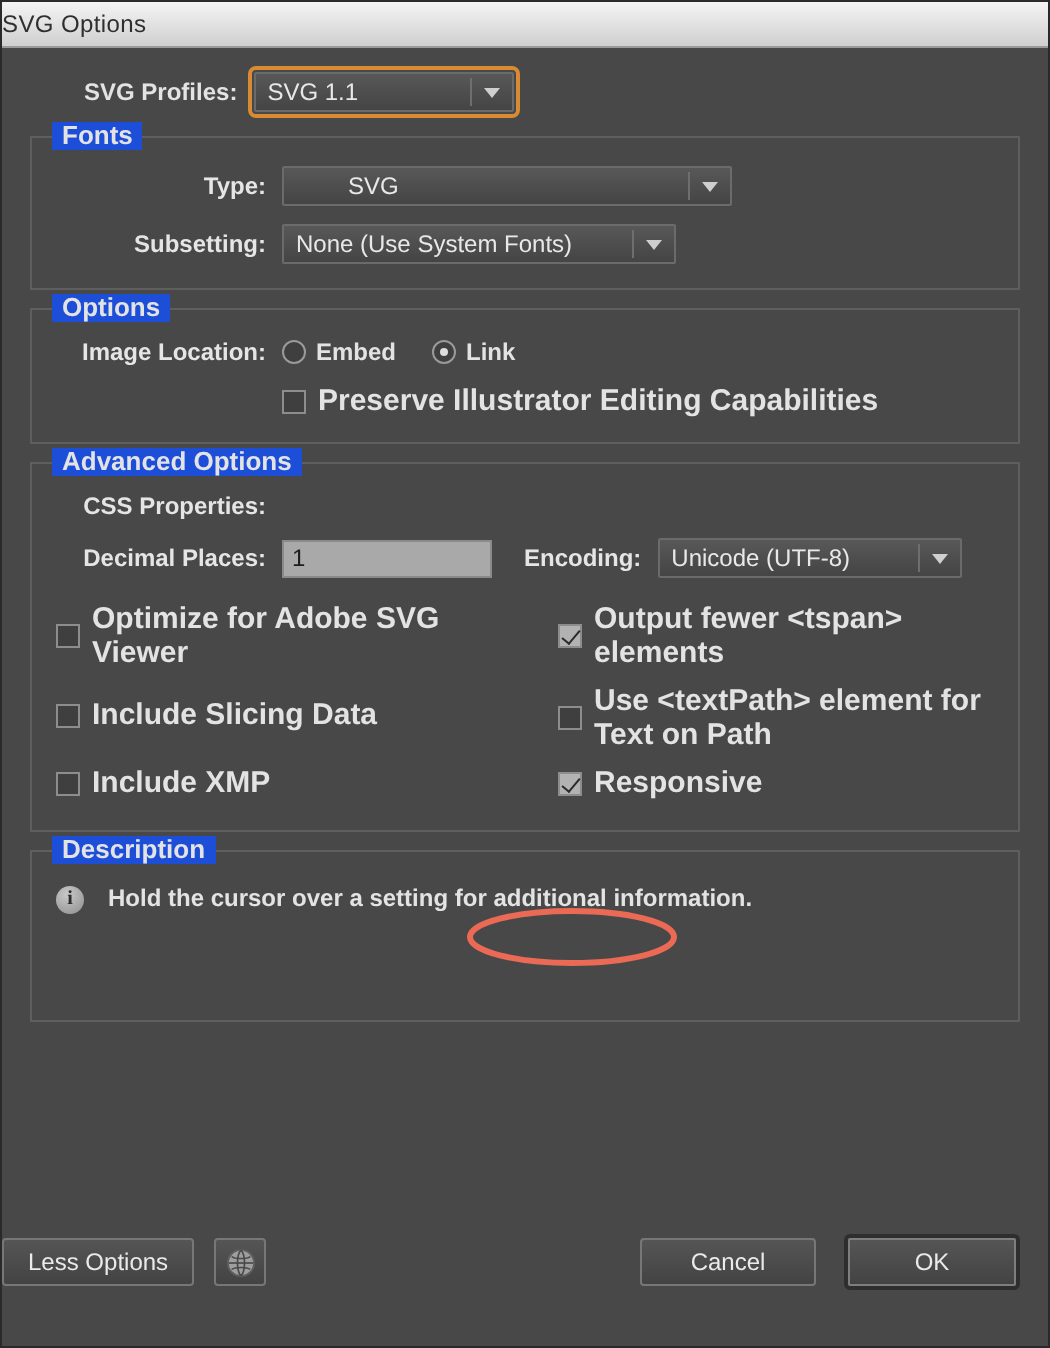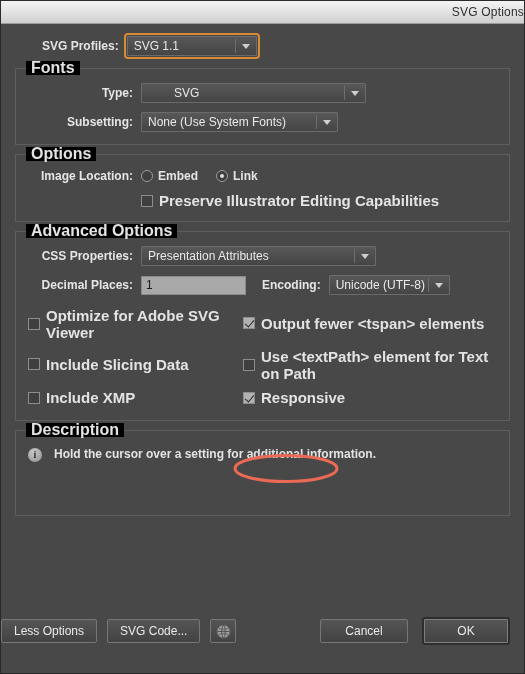--- a/index.html
+++ b/index.html
@@ -26,21 +26,21 @@
   }
 
   
   .titlebar {
     height: 22px;
     flex: 0 0 22px;
     background: linear-gradient(to bottom, #f4f4f4 0%, #e4e4e4 45%, #cfcfcf 100%);
     border-bottom: 1px solid #9a9a9a;
     display: flex;
     align-items: center;
-    justify-content: flex-end;
+    justify-content: flex-start;
   }
   .titlebar-text {
     font-size: 12px;
     color: #2f2f2f;
     letter-spacing: 0.2px;
   }
 
   
   .body {
     flex: 1 1 auto;
@@ -66,24 +66,24 @@
   .group {
     position: relative;
     border: 1px solid #5e5e5e;
     margin-bottom: 9px;
     padding: 14px 12px 12px 12px;
   }
   .group-title {
     position: absolute;
     top: -8px;
     left: 10px;
-    background: #000000;
+    background: #1d4ed8;
     padding: 0 5px;
     color: #e3e3e3;
-    font-size: 16px;
+    font-size: 13px;
     font-weight: bold;
     line-height: 14px;
   }
 
   
   .row {
     display: flex;
     align-items: center;
     margin-bottom: 9px;
   }
@@ -218,21 +218,21 @@
   .cbgrid {
     margin-top: 12px;
   }
   .cbgrid .cbrow {
     display: flex;
     margin-bottom: 7px;
     align-items: center;
   }
   .cbgrid .cbrow:last-child { margin-bottom: 0; }
   .cbcol-left { width: 215px; flex: 0 0 215px; }
-  .cbcol-right { flex: 1 1 auto; }
+  .cbcol-right { flex: 1 1 auto; margin-left: 36px; }
 
   
   .desc-body {
     display: flex;
     align-items: flex-start;
     padding-top: 2px;
     min-height: 46px;
   }
   .info-icon {
     width: 14px;
@@ -371,35 +371,30 @@
           <span>Preserve Illustrator Editing Capabilities</span>
         </span>
       </div>
     </div>
 
     <div class="group">
       <span class="group-title">Advanced Options</span>
 
       <div class="row">
         <span class="row-label" style="width:105px;">CSS Properties:</span>
-        <div class="select" style="width:235px;">
-          <span class="value">Presentation Attributes</span>
-          <span class="sep"></span>
-          <span class="arrow"></span>
-        </div>
       </div>
 
 
       <div class="row">
         <span class="row-label" style="width:105px;">Decimal Places:</span>
         <div class="textinput" style="width:105px;">
           <span>1</span>
         </div>
         <span class="row-label" style="width:auto;margin-left:16px;margin-right:8px;">Encoding:</span>
-        <div class="select" style="width:121px;">
+        <div class="select" style="width:152px;">
           <span class="value">Unicode (UTF-8)</span>
           <span class="sep"></span>
           <span class="arrow"></span>
         </div>
       </div>
 
       <div class="cbgrid">
         <div class="cbrow">
           <span class="cbcol-left">
             <span class="check">
@@ -453,23 +448,20 @@
         <span class="info-icon">i</span>
         <span class="desc-text">Hold the cursor over a setting for additional information.</span>
       </div>
     </div>
 
   </div>
 
   <div class="footer">
     <div class="btn" style="margin-right:10px;">
       <span>Less Options</span>
-    </div>
-    <div class="btn" style="margin-right:10px;">
-      <span>SVG Code...</span>
     </div>
     <div class="btn icon-btn">
       <svg class="globe-svg" width="15" height="15" viewBox="0 0 16 16">
         <circle cx="8" cy="8" r="7" fill="#9e9e9e" stroke="#5e5e5e" stroke-width="1"></circle>
         <path d="M8 1.2 C5.5 3.5 5.5 12.5 8 14.8" fill="none" stroke="#4a4a4a" stroke-width="0.9"></path>
         <path d="M8 1.2 C10.5 3.5 10.5 12.5 8 14.8" fill="none" stroke="#4a4a4a" stroke-width="0.9"></path>
         <path d="M1.4 8 H14.6" fill="none" stroke="#4a4a4a" stroke-width="0.9"></path>
         <path d="M3 4.6 C5 6 11 6 13 4.6" fill="none" stroke="#4a4a4a" stroke-width="0.8"></path>
         <path d="M3 11.4 C5 10 11 10 13 11.4" fill="none" stroke="#4a4a4a" stroke-width="0.8"></path>
       </svg>

